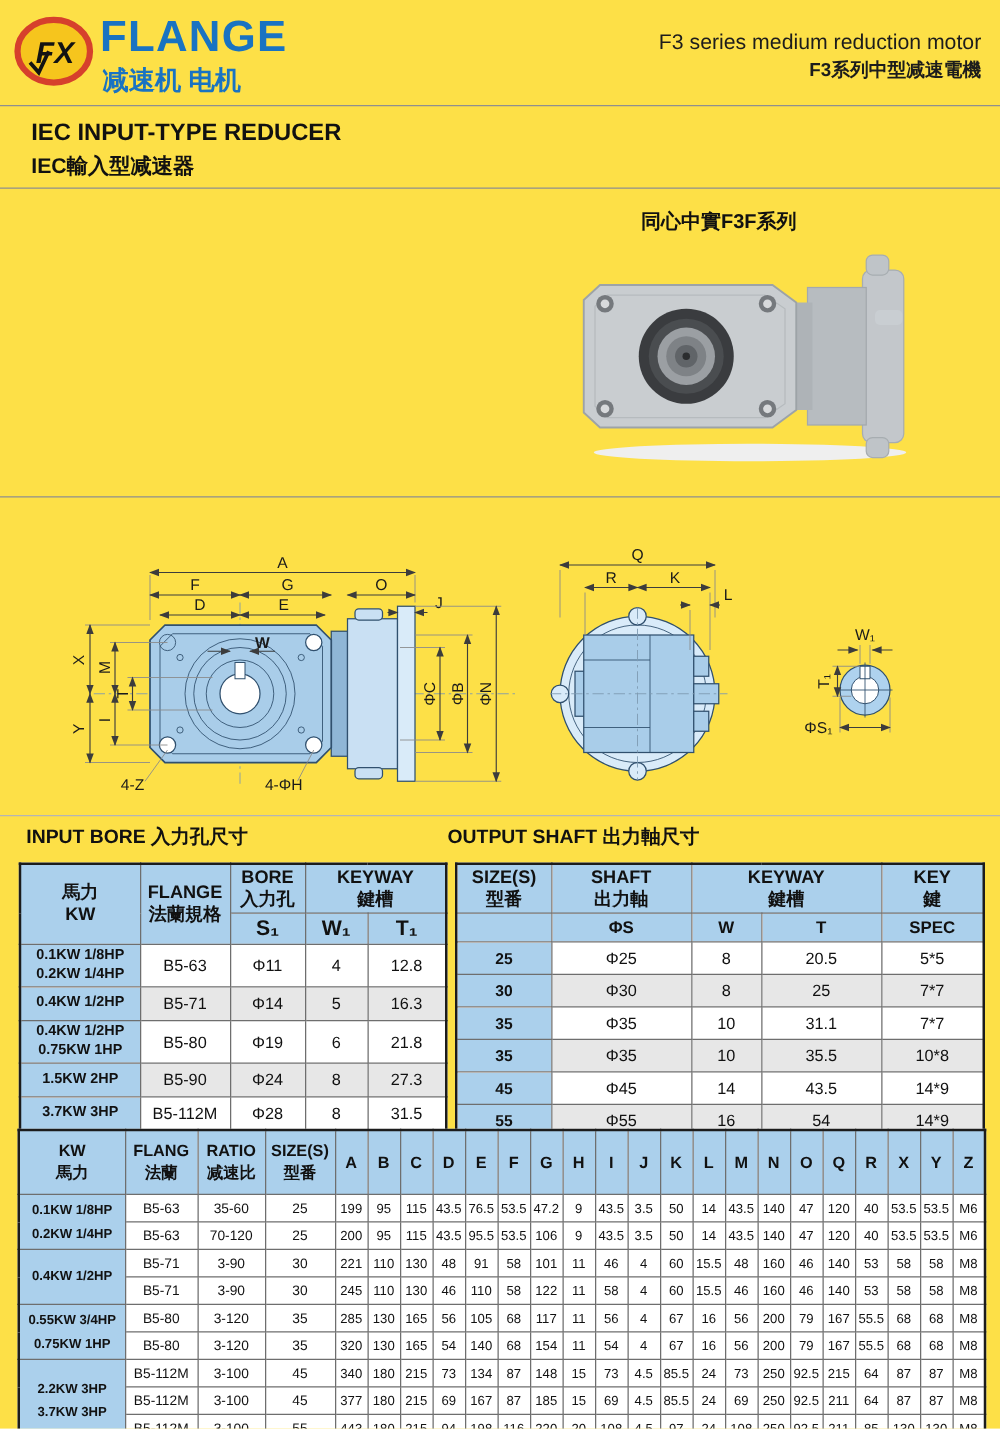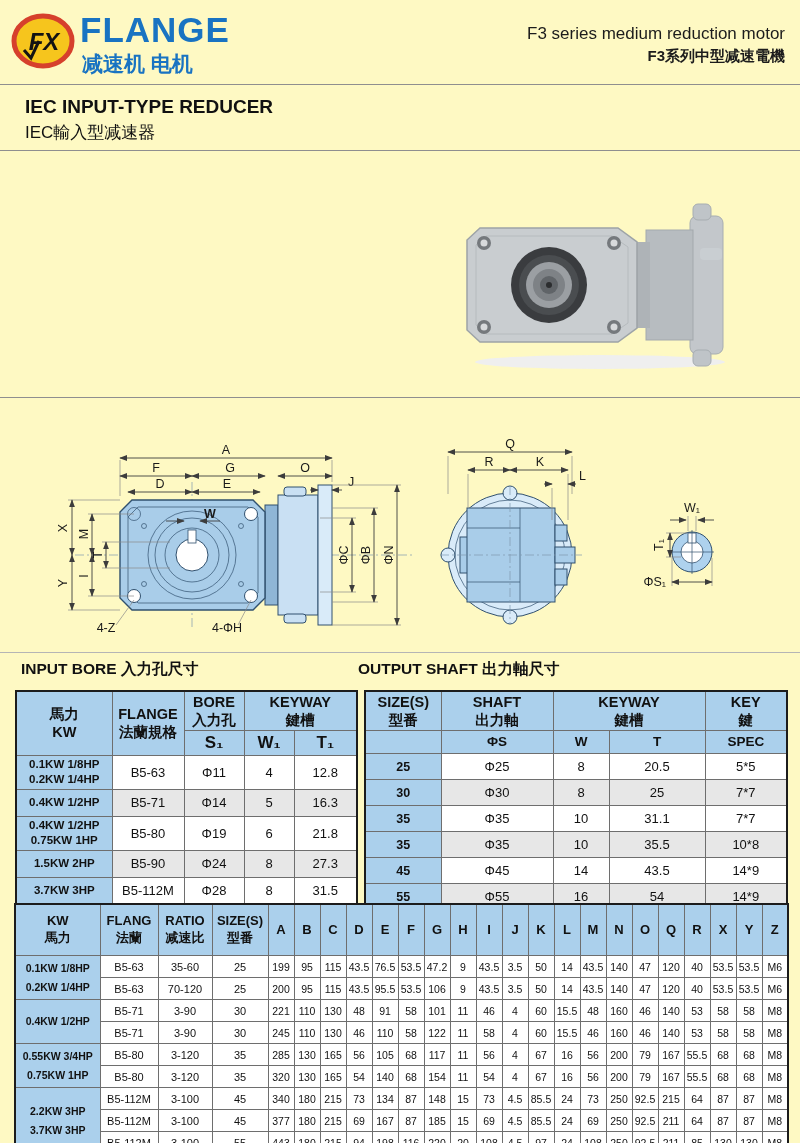--- a/index.html
+++ b/index.html
@@ -1,29 +1,29 @@
 <!DOCTYPE html>
 <html><head>
 <meta charset="utf-8">
 <style>
   html,body{margin:0;padding:0;background:#fff;}
-  .page{position:relative;width:800px;height:1143px;background:#fef9c3;overflow:hidden;
+  .page{position:relative;width:800px;height:1143px;background:#fde047;overflow:hidden;
         font-family:"Liberation Sans",sans-serif;color:#111;}
   .hr{position:absolute;left:0;width:800px;height:1px;background:#8f8f8f;}
   .hr.light{background:#b5b5b5;}
 
   
   .brand{position:absolute;left:80px;top:10px;font-size:35px;font-weight:bold;
          color:#1973c2;letter-spacing:1px;}
   .brand-sub{position:absolute;left:82px;top:50px;font-size:21px;font-weight:bold;color:#1973c2;}
   .series-en{position:absolute;right:15px;top:24px;font-size:17px;color:#1c1c1c;}
   .series-zh{position:absolute;right:15px;top:47px;font-size:15px;font-weight:600;color:#1c1c1c;}
 
   .intro-en{position:absolute;left:25px;top:96px;font-size:19px;font-weight:bold;}
-  .intro-zh{position:absolute;left:25px;top:121px;font-size:17px;font-weight:normal;}
+  .intro-zh{position:absolute;left:25px;top:121px;font-size:17px;font-weight:bold;}
 
   .photo-caption{position:absolute;left:430px;top:167px;width:290px;text-align:center;
                  font-size:16px;font-weight:bold;}
 
   .drawing-title{position:absolute;left:38px;top:402px;font-size:16.5px;font-weight:bold;letter-spacing:1px;}
 
   .table-title{position:absolute;font-size:15.5px;font-weight:bold;}
   .t-input{left:21px;top:659px;}
   .t-output{left:358px;top:659px;}
 
@@ -73,20 +73,21 @@
   <div class="brand">FLANGE</div>
   <div class="brand-sub">减速机 电机</div>
   <div class="series-en">F3 series medium reduction motor</div>
   <div class="series-zh">F3系列中型减速電機</div>
   <div class="hr" style="top:84px"></div>
 
   <div class="intro-en">IEC INPUT-TYPE REDUCER</div>
   <div class="intro-zh">IEC輸入型减速器</div>
   <div class="hr" style="top:150px"></div>
 
+  <div class="photo-caption">同心中實F3F系列</div>
   <svg style="position:absolute;left:450px;top:190px" width="300" height="190" viewBox="0 0 300 190">
     <ellipse cx="150" cy="172" rx="125" ry="7" fill="#efefef"></ellipse>
 
     <rect x="240" y="26" width="33" height="138" rx="7" fill="#c3c7cb" stroke="#a7adb1"></rect>
     <rect x="243" y="14" width="18" height="16" rx="5" fill="#bfc4c8" stroke="#a7adb1"></rect>
     <rect x="243" y="160" width="18" height="16" rx="5" fill="#bfc4c8" stroke="#a7adb1"></rect>
     <rect x="196" y="40" width="47" height="110" fill="#b7bcc0" stroke="#a3a9ad"></rect>
     <rect x="250" y="58" width="22" height="12" rx="4" fill="#c9ced2"></rect>
     <rect x="182" y="52" width="18" height="86" fill="#aeb3b7"></rect>
 

